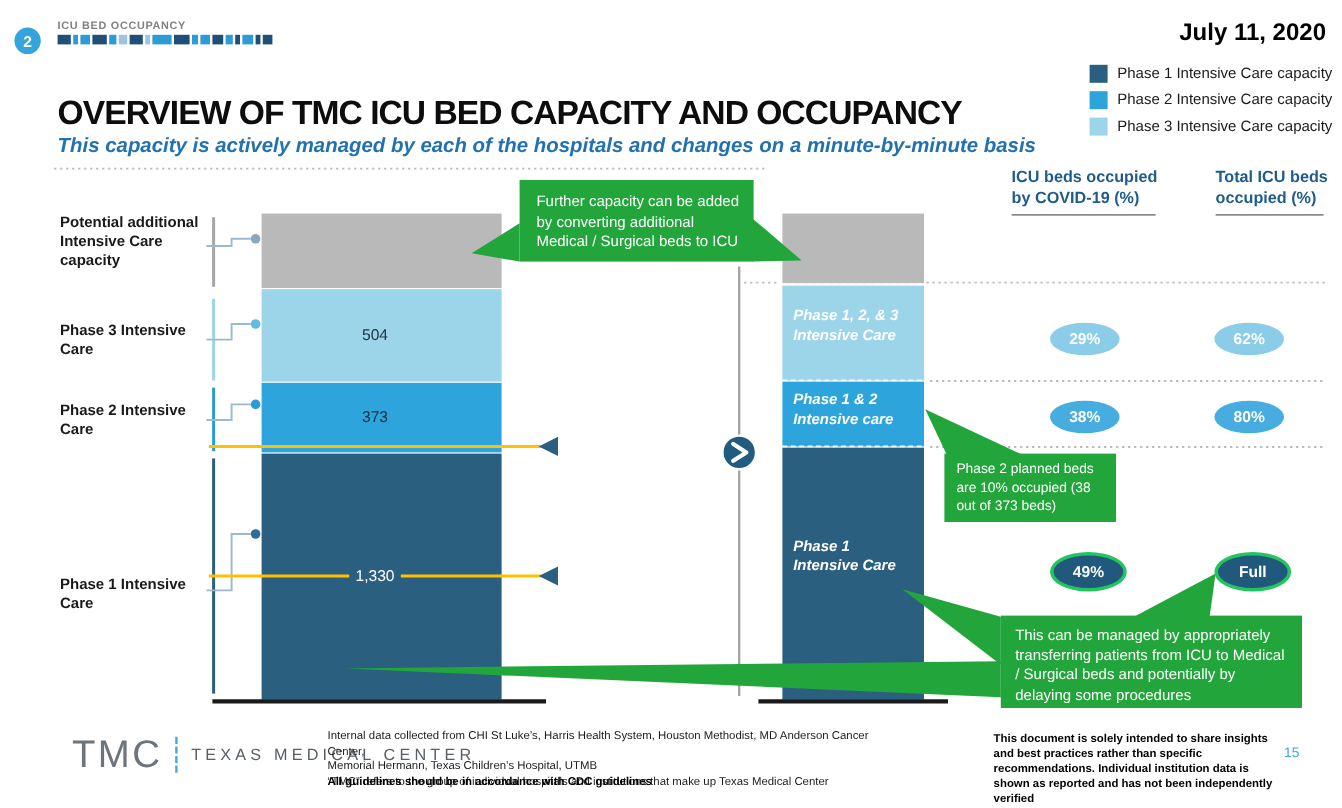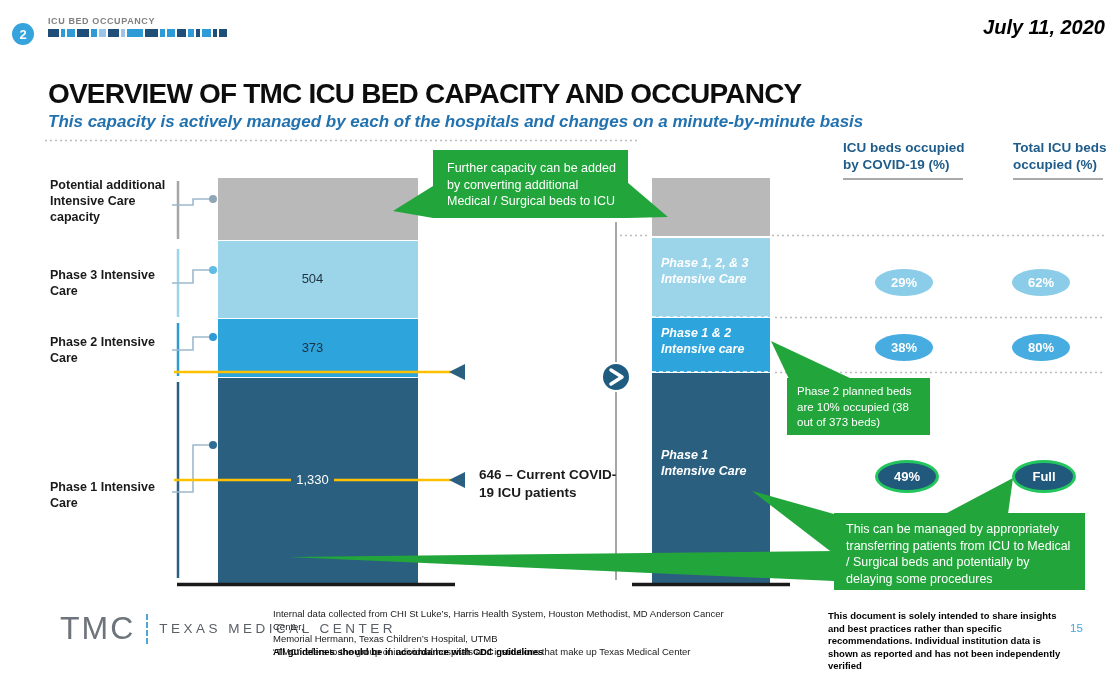--- a/index.html
+++ b/index.html
@@ -6,21 +6,21 @@
   body{font-family:"Liberation Sans", sans-serif;}
   .slide{position:relative;width:1118px;height:673px;background:#ffffff;overflow:hidden;}
   .abs{position:absolute;}
 
   
   .badge{left:12px;top:23px;width:22px;height:22px;border-radius:50%;background:#35A3DC;color:#fff;
          font-size:13px;font-weight:bold;display:flex;align-items:center;justify-content:center;z-index:3;}
   .kicker{left:48px;top:16px;font-size:9px;font-weight:bold;letter-spacing:.6px;color:#808080;z-index:3;}
   .dash-strip{left:48px;top:29px;height:8px;display:flex;gap:2px;z-index:3;}
   .dash-strip i{display:inline-block;height:8px;}
-  .slide-date{right:13px;top:16px;font-size:20px;font-weight:bold;color:#000;z-index:3;font-style:italic;}
+  .slide-date{right:13px;top:16px;font-size:20px;font-weight:bold;color:#000;z-index:3;}
 
   .legend{left:908px;top:50px;z-index:3;}
   .legend-row{display:flex;align-items:center;height:22px;}
   .legend-row .swatch{width:15px;height:15px;margin-right:8px;flex:0 0 auto;}
   .legend-row .lab{font-size:12.5px;color:#1a1a1a;}
 
   .title{left:48px;top:78px;font-size:28px;font-weight:bold;letter-spacing:-0.8px;color:#0d0d0d;white-space:nowrap;z-index:3;}
   .subtitle{left:48px;top:112px;font-size:17px;font-weight:bold;font-style:italic;color:#2272B0;white-space:nowrap;z-index:3;}
 
   
@@ -113,20 +113,34 @@
       <i style="width: 8px; background: rgb(46, 155, 214);"></i>
       <i style="width: 9px; background: rgb(31, 78, 121);"></i>
       <i style="width: 6px; background: rgb(46, 155, 214);"></i>
       <i style="width: 4px; background: rgb(31, 78, 121);"></i>
       <i style="width: 9px; background: rgb(46, 155, 214);"></i>
       <i style="width: 4px; background: rgb(31, 78, 121);"></i>
       <i style="width: 8px; background: rgb(31, 78, 121);"></i>
     </div>
   <div class="abs slide-date">July 11, 2020</div>
 
+  <div class="abs legend">
+    <div class="legend-row">
+      <span class="swatch" style="background: rgb(42, 95, 128);"></span>
+      <span class="lab">Phase 1 Intensive Care capacity</span>
+    </div>
+    <div class="legend-row">
+      <span class="swatch" style="background: rgb(46, 164, 220);"></span>
+      <span class="lab">Phase 2 Intensive Care capacity</span>
+    </div>
+    <div class="legend-row">
+      <span class="swatch" style="background: rgb(156, 213, 234);"></span>
+      <span class="lab">Phase 3 Intensive Care capacity</span>
+    </div>
+  </div>
 
   <div class="abs title">OVERVIEW OF TMC ICU BED CAPACITY AND OCCUPANCY</div>
   <div class="abs subtitle">This capacity is actively managed by each of the hospitals and changes on a minute-by-minute basis</div>
 
   <div class="seg lbar-gray"></div>
   <div class="seg lbar-p3"></div>
   <div class="seg lbar-p2"></div>
   <div class="seg lbar-p1"></div>
 
   <div class="seg rbar-gray"></div>
@@ -185,21 +199,20 @@
 
   <div class="abs cat-label lab-potential">Potential additional Intensive Care capacity</div>
   <div class="abs cat-label lab-p3">Phase 3 Intensive Care</div>
   <div class="abs cat-label lab-p2">Phase 2 Intensive Care</div>
   <div class="abs cat-label lab-p1">Phase 1 Intensive Care</div>
 
   <div class="abs val val-p3">504</div>
   <div class="abs val val-p2">373</div>
   <div class="abs val val-p1"><span>1,330</span></div>
 
-  <div class="abs annot annot-covid">646 – Current COVID-19 ICU patients</div>
 
   <div class="abs rlab rlab-top">Phase 1, 2, &amp; 3 Intensive Care</div>
   <div class="abs rlab rlab-mid">Phase 1 &amp; 2 Intensive care</div>
   <div class="abs rlab rlab-bot">Phase 1 Intensive Care</div>
 
   <div class="abs col-header col1">ICU beds occupied by COVID-19 (%)</div>
   <div class="abs col-header col2">Total ICU beds occupied (%)</div>
 
   <div class="abs oval ov-light ov-r1c1">29%</div>
   <div class="abs oval ov-light ov-r1c2">62%</div>

